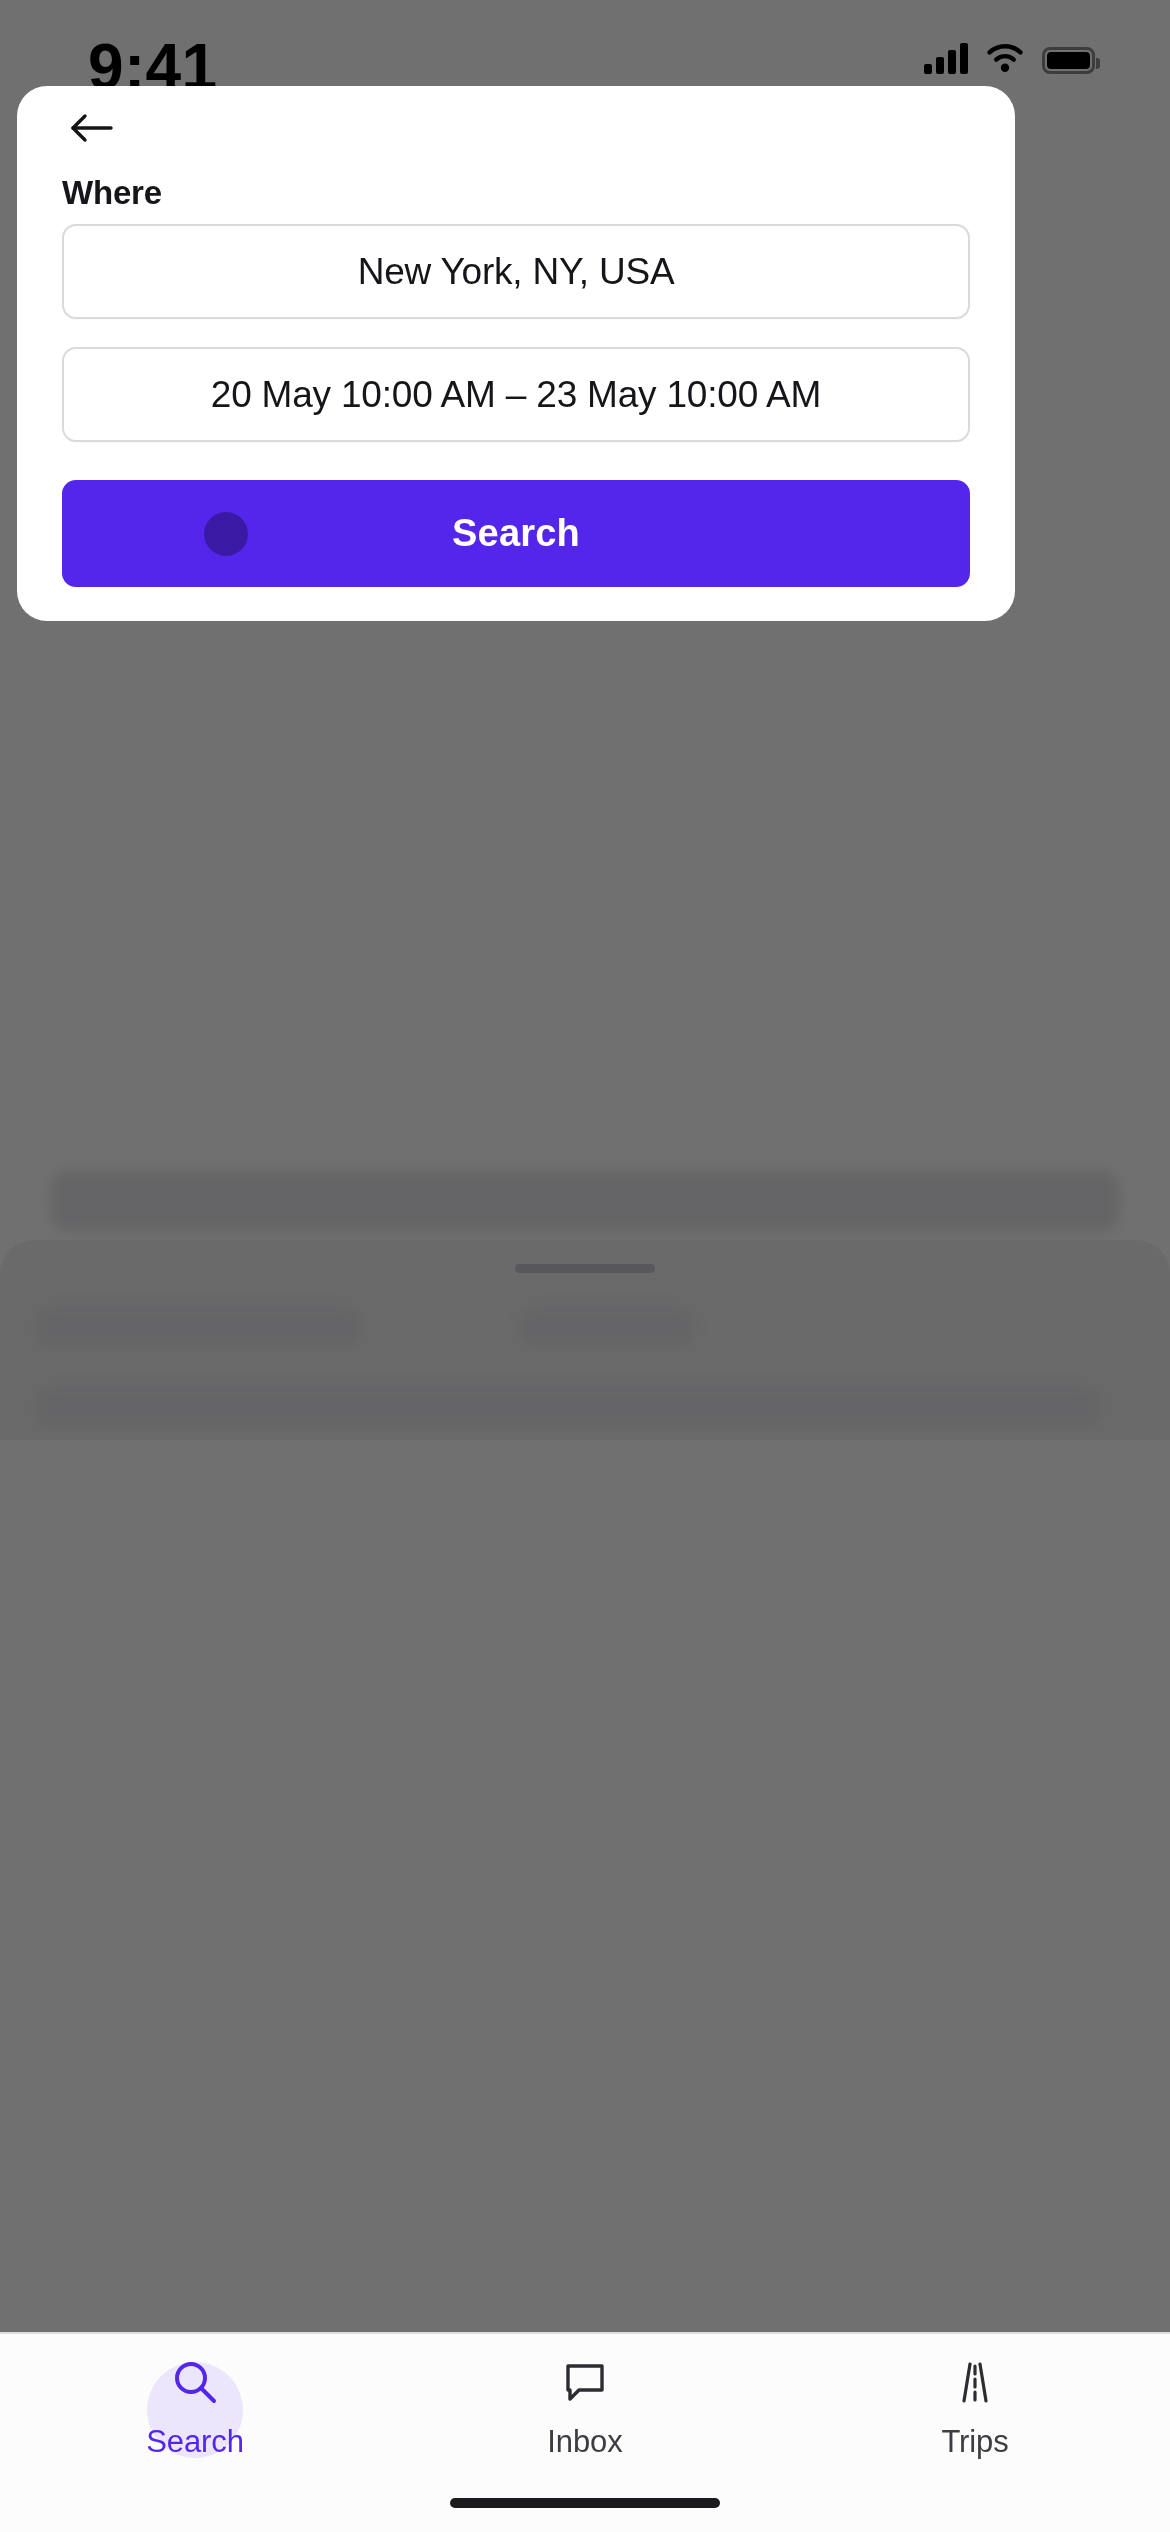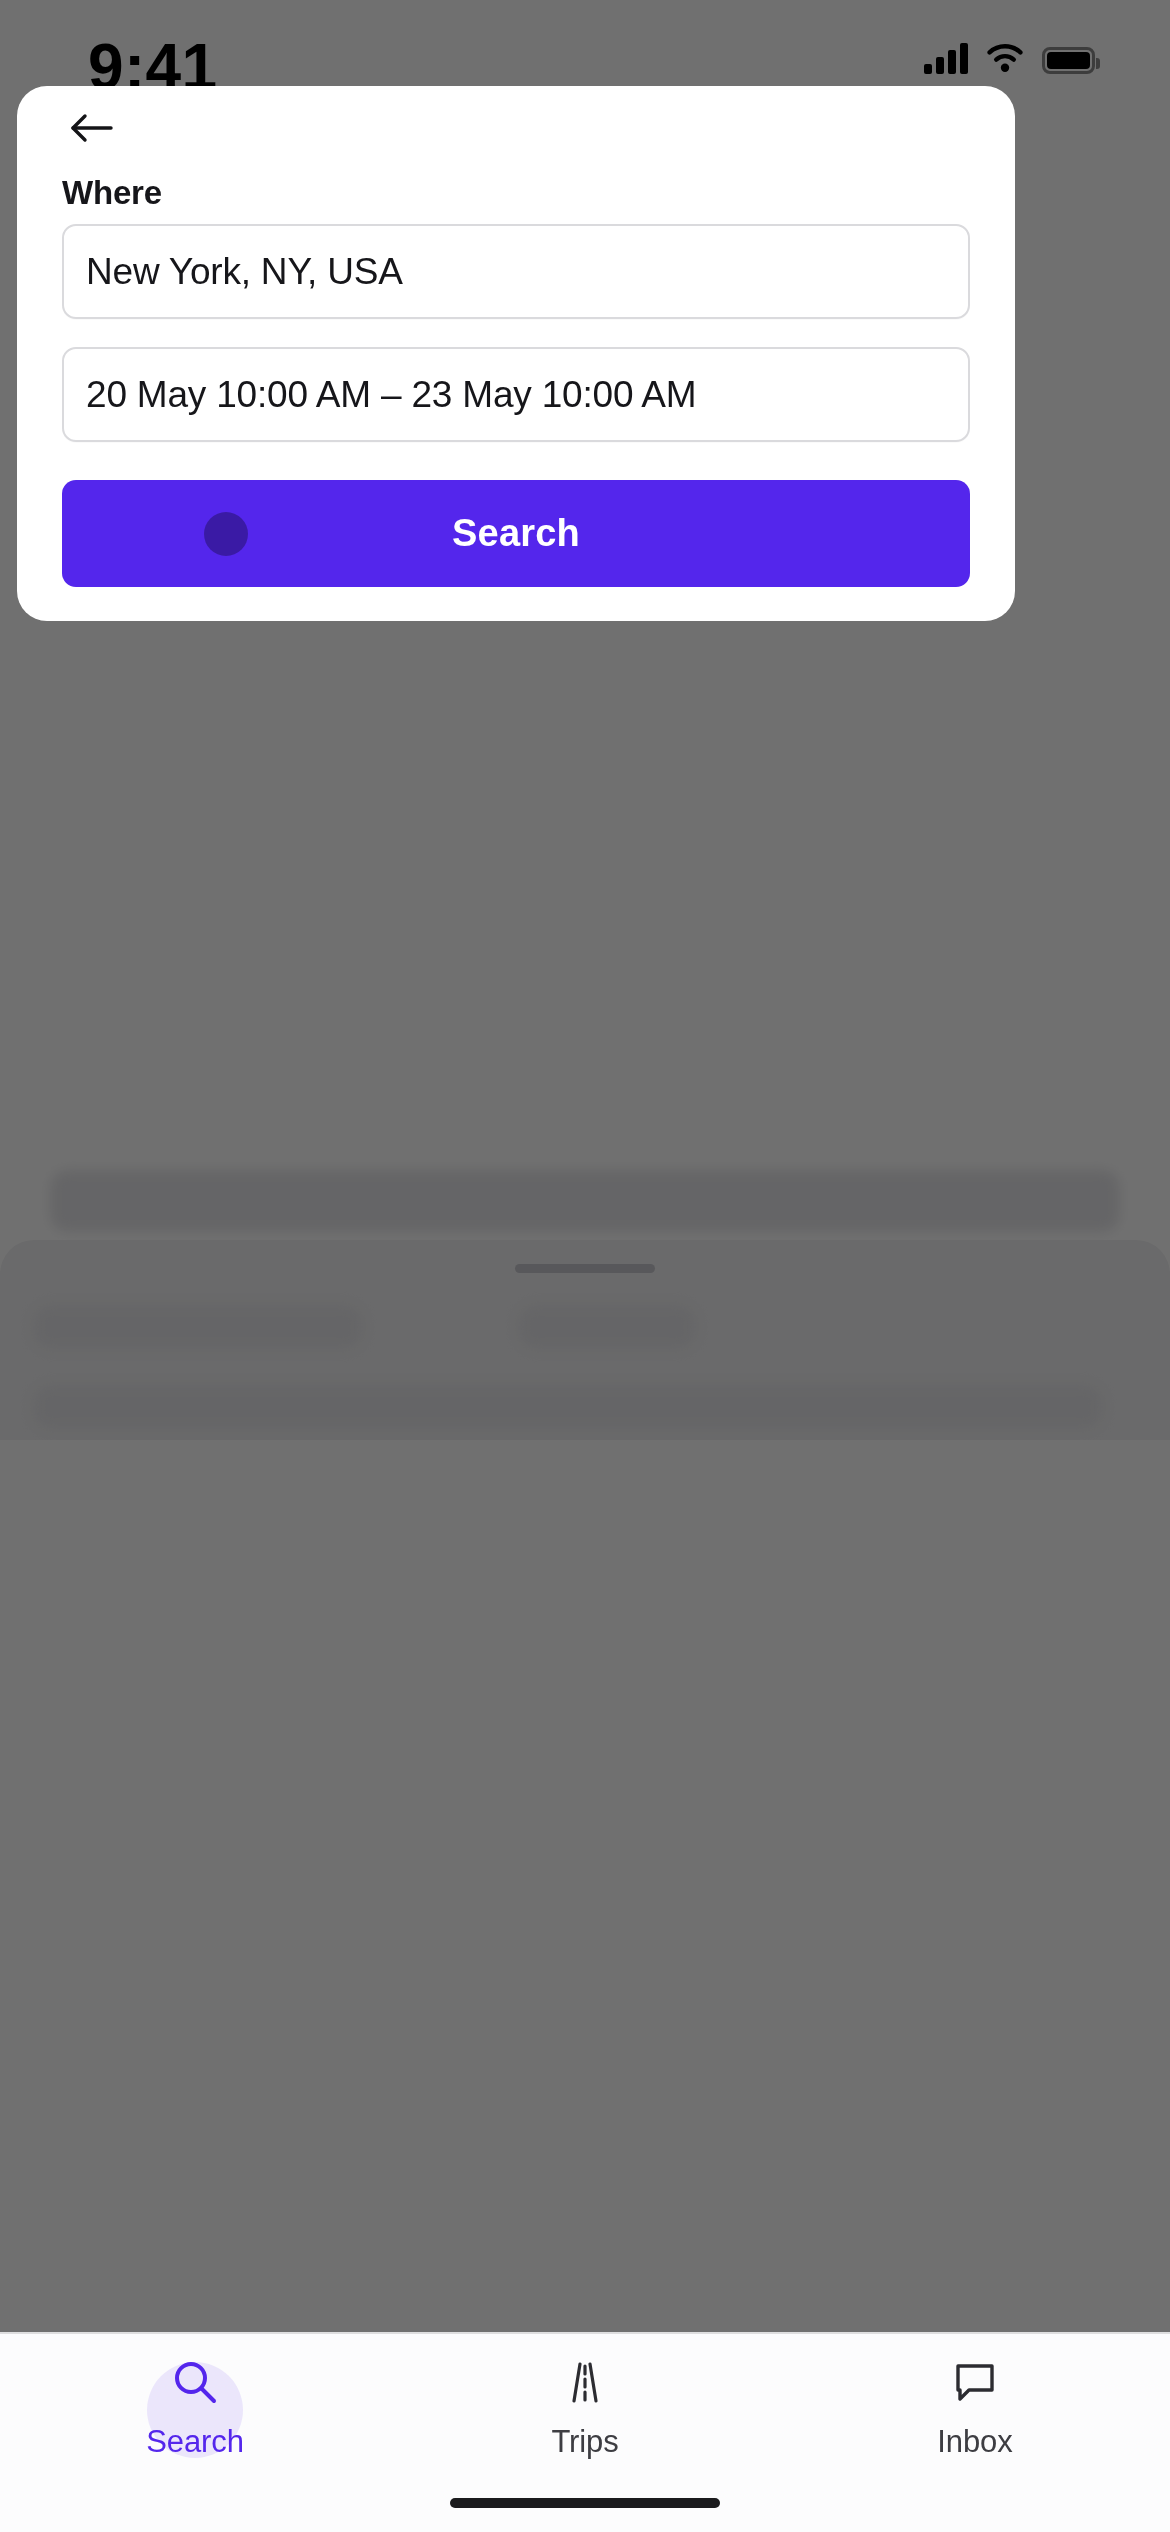--- a/index.html
+++ b/index.html
@@ -129,20 +129,21 @@
     margin-bottom:12px;
   }
   .field-box {
     height:95px;
     border:2px solid #dadadd;
     border-radius:14px;
     display:flex; align-items:center;
     padding:0 22px;
     background:#fff;
     box-shadow:0 1px 0 rgba(0,0,0,0.02);
+    justify-content:center;
   }
   .field-value {
     font-size:37px;
     color:#16161a;
     letter-spacing:-0.2px;
     white-space:nowrap;
   }
   .gap { height:28px; }
 
   .search-btn {
@@ -302,37 +303,37 @@
           <path d="M31.5 31.5 L44 44" stroke="#5426ec" stroke-width="4" stroke-linecap="round"></path>
         </svg>
       </div>
       <div class="tab-label" style="position:relative;z-index:2;">Search</div>
     </div>
 
 
     <div class="tab">
       <div class="tab-icon">
         <svg width="50" height="50" viewBox="0 0 50 50">
+          <path d="M8 9 H42 V33 H19 L10 42 V33 H8 Z" stroke="#2c2c31" stroke-width="3.4" fill="none" stroke-linejoin="round"></path>
+        </svg>
+      </div>
+      <div class="tab-label">Inbox</div>
+    </div>
+
+    <div class="tab">
+      <div class="tab-icon">
+        <svg width="50" height="50" viewBox="0 0 50 50">
           <path d="M14 44 L20 7" stroke="#2c2c31" stroke-width="3.2" stroke-linecap="round" fill="none"></path>
           <path d="M36 44 L30 7" stroke="#2c2c31" stroke-width="3.2" stroke-linecap="round" fill="none"></path>
           <path d="M25 9 L25 17" stroke="#2c2c31" stroke-width="3.2" stroke-linecap="round"></path>
           <path d="M25 22 L25 30" stroke="#2c2c31" stroke-width="3.2" stroke-linecap="round"></path>
           <path d="M25 35 L25 43" stroke="#2c2c31" stroke-width="3.2" stroke-linecap="round"></path>
         </svg>
       </div>
       <div class="tab-label">Trips</div>
     </div>
 
-    <div class="tab">
-      <div class="tab-icon">
-        <svg width="50" height="50" viewBox="0 0 50 50">
-          <path d="M8 9 H42 V33 H19 L10 42 V33 H8 Z" stroke="#2c2c31" stroke-width="3.4" fill="none" stroke-linejoin="round"></path>
-        </svg>
-      </div>
-      <div class="tab-label">Inbox</div>
-    </div>
-
 
   </div>
 
   <div class="home-indicator"></div>
 
 </div>
 
 </body></html>

